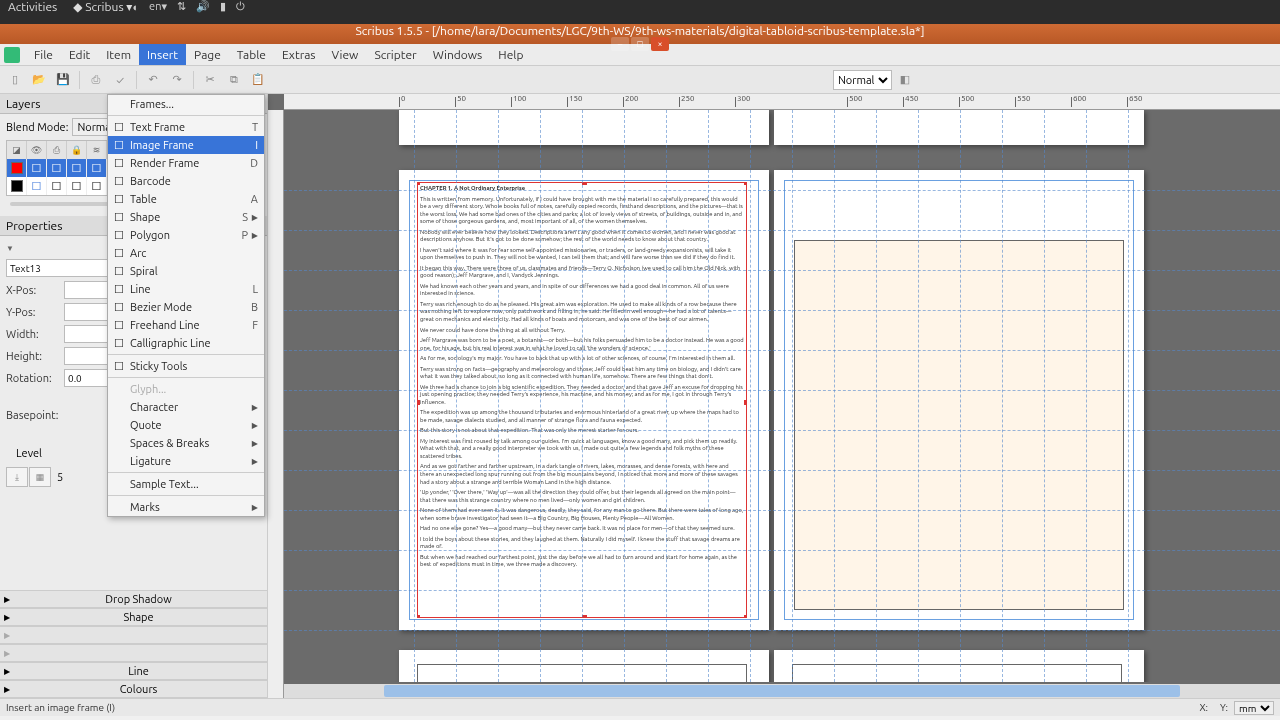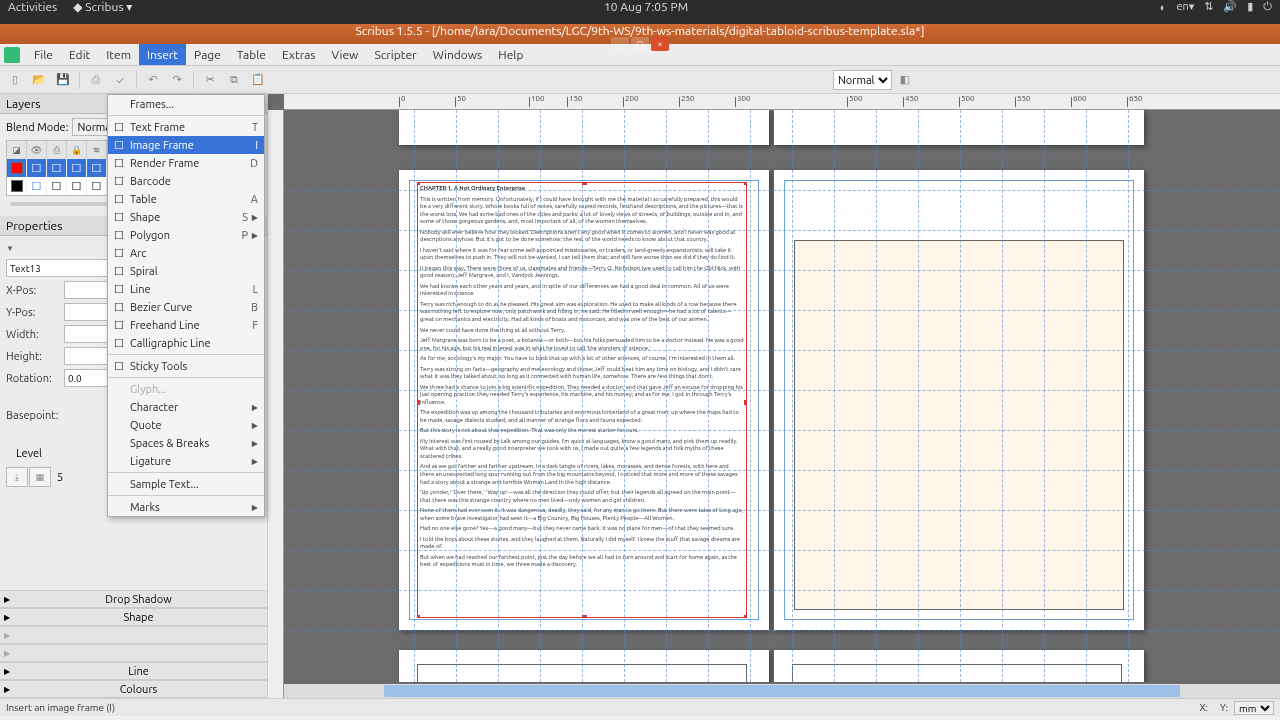--- a/index.html
+++ b/index.html
@@ -116,21 +116,20 @@
 .textcontent p { margin-bottom: 3px; }
 </style>
 </head>
 <body>
 
 <div class="sysbar">
   <div class="left">
     <span>Activities</span>
     <span>◆ <span>Scribus</span> ▾</span>
   </div>
-  <div class="center">10 Aug  7:05 PM</div>
   <div class="right">
     <span class="tray-icon">◐</span>
     <span class="tray-icon"><span>en</span>▾</span>
     <span class="tray-icon">⇅</span>
     <span class="tray-icon">🔊</span>
     <span class="tray-icon">▮</span>
     <span class="tray-icon">⏻</span>
   </div>
 </div>
 
@@ -391,21 +390,21 @@
           <span class="chk">☐</span>
           <span class="lbl">Spiral</span>
         </div>
       <div class="ditem">
           <span class="chk">☐</span>
           <span class="lbl">Line</span>
           <span class="sc">L</span>
         </div>
       <div class="ditem">
           <span class="chk">☐</span>
-          <span class="lbl">Bezier Curve</span>
+          <span class="lbl">Bezier Mode</span>
           <span class="sc">B</span>
         </div>
       <div class="ditem">
           <span class="chk">☐</span>
           <span class="lbl">Freehand Line</span>
           <span class="sc">F</span>
         </div>
       <div class="ditem">
           <span class="chk">☐</span>
           <span class="lbl">Calligraphic Line</span>
@@ -455,21 +454,21 @@
   </div>
 
   <div class="canvaswrap">
     <div class="ruler-h" id="rulerh">
         <div class="tick" style="left: 115px;">
           <span>0</span>
         </div>
         <div class="tick" style="left: 171px;">
           <span>50</span>
         </div>
-        <div class="tick" style="left: 245px;">
+        <div class="tick" style="left: 227px;">
           <span>100</span>
         </div>
         <div class="tick" style="left: 283px;">
           <span>150</span>
         </div>
         <div class="tick" style="left: 339px;">
           <span>200</span>
         </div>
         <div class="tick" style="left: 395px;">
           <span>250</span>

